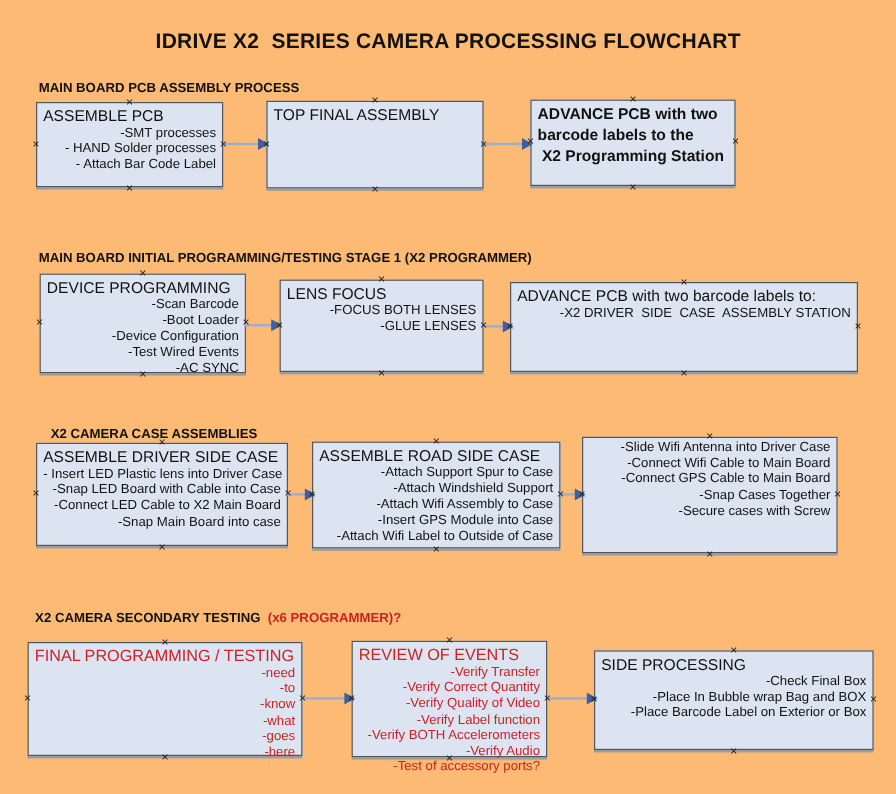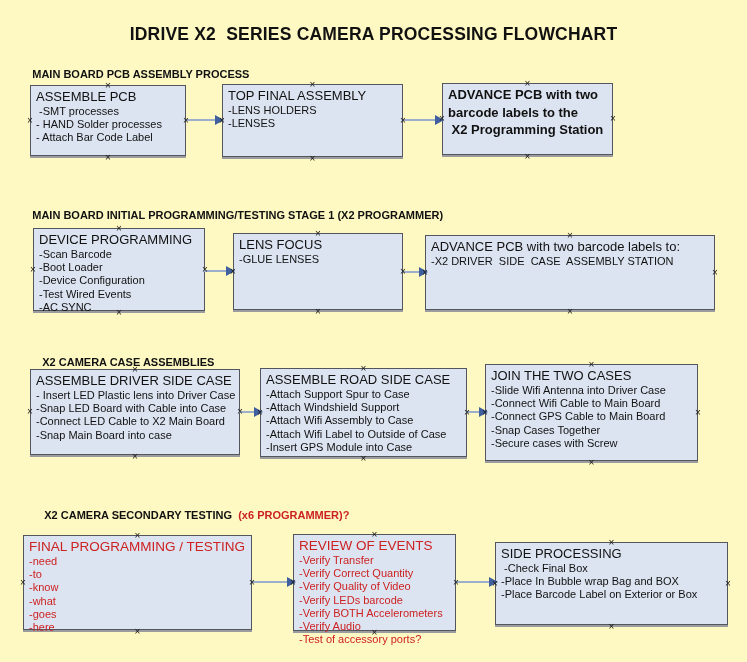--- a/index.html
+++ b/index.html
@@ -1,40 +1,40 @@
 <!DOCTYPE html>
 <html style="--box-fill: #dde4f1; --box-border: #53575d; --box-shadow-c: #9a9c9f; --arrow-shaft: #9dadcc; --arrow-head: #3f5f9e; --red: #cc2222; --text: #111111;"><head>
 <meta charset="utf-8">
 <style>
   html,body{margin:0;padding:0;background:#ffffff;}
   .stage{
-    position:relative;width:747px;height:662px;background:#fef9c3;
+    position:relative;width:747px;height:662px;background:#fdba74;
     font-family:"Liberation Sans",sans-serif;color:var(--text,#111);
     overflow:hidden;
   }
   .main-title{
     position:absolute;left:0;right:0;top:24px;text-align:center;
     font-weight:bold;font-size:17.5px;letter-spacing:.2px;white-space:pre;
   }
   .heading{position:absolute;font-weight:bold;font-size:11px;white-space:pre;}
   .heading .red{color:var(--red,#c00);}
   .h1{left:20px;top:56px;}
   .h2{left:20px;top:197px;}
   .h3{left:30px;top:344px;}
-  .h4{left:32px;top:497px;}
+  .h4{left:17px;top:497px;}
 
   .fbox{
     position:absolute;box-sizing:border-box;
     background:var(--box-fill,#dde4f1);
     border:1px solid var(--box-border,#53575d);
     box-shadow:0 2px 0 var(--box-shadow-c,#9a9c9f);
     padding:2px 5px;
   }
   .btitle{font-weight:normal;font-size:13px;line-height:17px;white-space:pre;}
-  .item{font-size:11px;line-height:13.2px;white-space:pre;}
+  .item{font-size:11px;line-height:13.2px;white-space:pre;text-align:right;}
   .bline{font-weight:bold;font-size:13px;line-height:17.5px;white-space:pre;}
   .red-box{color:var(--red,#c00);}
   .red-box .btitle{font-size:13.5px;}
 
   
   .p00{left:30px;top:85px;width:156px;height:71px;}
   .p01{left:222px;top:84px;width:181px;height:73px;}
   .p02{left:442px;top:83px;width:171px;height:72px;}
   .p10{left:33px;top:228px;width:172px;height:83px;}
   .p11{left:233px;top:233px;width:170px;height:77px;}
@@ -91,24 +91,20 @@
         <div class="item">- HAND Solder processes</div>
         <div class="item">- Attach Bar Code Label</div>
       </div>
   <span class="xm xt">×</span>
       <span class="xm xb">×</span>
       <span class="xm xl">×</span>
       <span class="xm xr">×</span>
     </div>
   <div class="fbox p01">
     <div class="btitle">TOP FINAL ASSEMBLY</div>
-    <div>
-        <div class="item">-LENS HOLDERS</div>
-        <div class="item">-LENSES</div>
-      </div>
   <span class="xm xt">×</span>
       <span class="xm xb">×</span>
       <span class="xm xl">×</span>
       <span class="xm xr">×</span>
     </div>
   <div class="fbox p02">
     <div>
         <div class="bline">ADVANCE PCB with two</div>
         <div class="bline">barcode labels to the</div>
         <div class="bline"> X2 Programming Station</div>
@@ -140,20 +136,21 @@
         <div class="item">-AC SYNC</div>
       </div>
   <span class="xm xt">×</span>
       <span class="xm xb">×</span>
       <span class="xm xl">×</span>
       <span class="xm xr">×</span>
     </div>
   <div class="fbox p11">
     <div class="btitle">LENS FOCUS</div>
     <div>
+        <div class="item">-FOCUS BOTH LENSES</div>
         <div class="item">-GLUE LENSES</div>
       </div>
   <span class="xm xt">×</span>
       <span class="xm xb">×</span>
       <span class="xm xl">×</span>
       <span class="xm xr">×</span>
     </div>
   <div class="fbox p12">
     <div class="btitle">ADVANCE PCB with two barcode labels to:</div>
     <div>
@@ -188,30 +185,29 @@
       <span class="xm xb">×</span>
       <span class="xm xl">×</span>
       <span class="xm xr">×</span>
     </div>
   <div class="fbox p21">
     <div class="btitle">ASSEMBLE ROAD SIDE CASE</div>
     <div>
         <div class="item">-Attach Support Spur to Case</div>
         <div class="item">-Attach Windshield Support</div>
         <div class="item">-Attach Wifi Assembly to Case</div>
+        <div class="item">-Insert GPS Module into Case</div>
         <div class="item">-Attach Wifi Label to Outside of Case</div>
-        <div class="item">-Insert GPS Module into Case</div>
       </div>
   <span class="xm xt">×</span>
       <span class="xm xb">×</span>
       <span class="xm xl">×</span>
       <span class="xm xr">×</span>
     </div>
   <div class="fbox p22">
-    <div class="btitle">JOIN THE TWO CASES</div>
     <div>
         <div class="item">-Slide Wifi Antenna into Driver Case</div>
         <div class="item">-Connect Wifi Cable to Main Board</div>
         <div class="item">-Connect GPS Cable to Main Board</div>
         <div class="item">-Snap Cases Together</div>
         <div class="item">-Secure cases with Screw</div>
       </div>
   <span class="xm xt">×</span>
       <span class="xm xb">×</span>
       <span class="xm xl">×</span>
@@ -243,21 +239,21 @@
       <span class="xm xb">×</span>
       <span class="xm xl">×</span>
       <span class="xm xr">×</span>
     </div>
   <div class="fbox p31 red-box">
     <div class="btitle">REVIEW OF EVENTS</div>
     <div>
         <div class="item">-Verify Transfer</div>
         <div class="item">-Verify Correct Quantity</div>
         <div class="item">-Verify Quality of Video</div>
-        <div class="item">-Verify LEDs barcode</div>
+        <div class="item">-Verify Label function</div>
         <div class="item">-Verify BOTH Accelerometers</div>
         <div class="item">-Verify Audio</div>
         <div class="item">-Test of accessory ports?</div>
       </div>
   <span class="xm xt">×</span>
       <span class="xm xb">×</span>
       <span class="xm xl">×</span>
       <span class="xm xr">×</span>
     </div>
   <div class="fbox p32">

